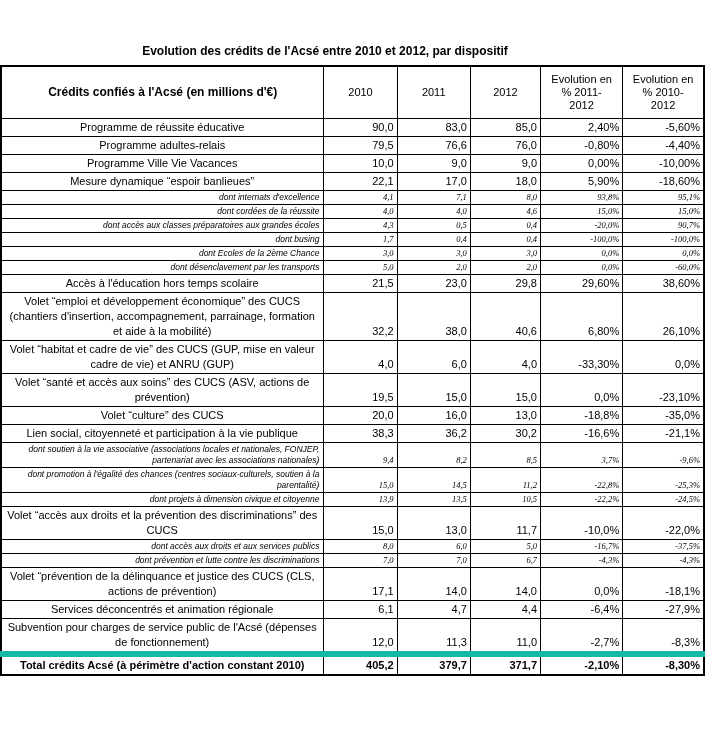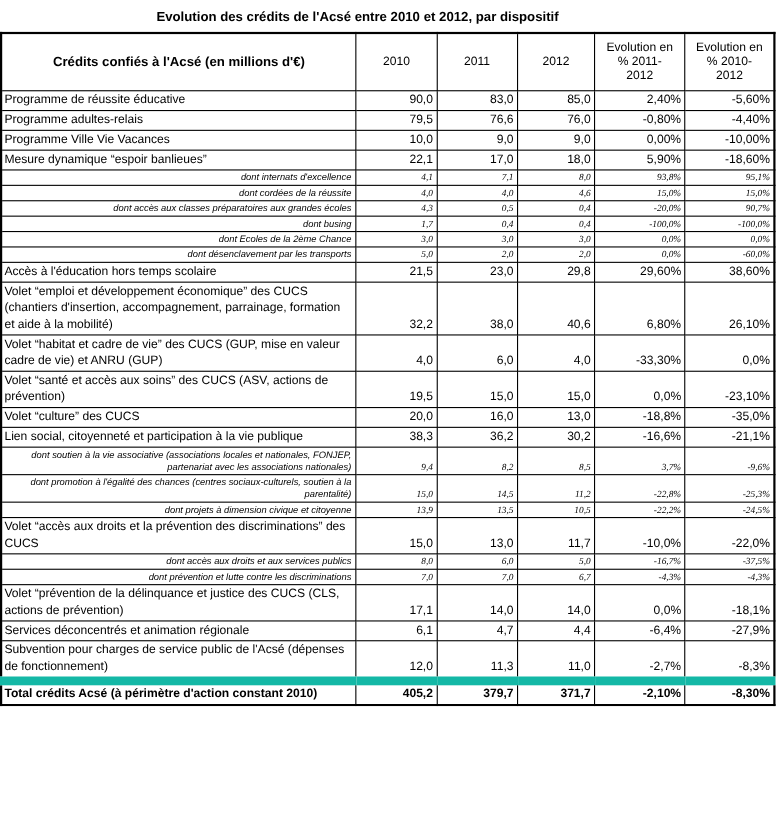--- a/index.html
+++ b/index.html
@@ -1,32 +1,32 @@
 <!DOCTYPE html>
 <html><head>
 <meta charset="utf-8">
 <style>
   html, body { margin:0; padding:0; background:#ffffff; color:#000000; }
   body { width:709px; font-family:"Liberation Sans", sans-serif; }
-  .page { width:650px; }
+  .page { width:650px;margin-top:36px; }
   .title { text-align:center; font-weight:bold; font-size:12px; padding:8px 0 7px 0; }
   table { border-collapse:collapse; table-layout:fixed; width:705px; margin:0 auto; border:2px solid #000; }
   th, td { border:1px solid #000; overflow:hidden; }
   thead tr { height:52px; }
   th { font-size:11px; font-weight:normal; vertical-align:middle; padding:2px; line-height:13px; }
   th.label-h { font-weight:bold; font-size:12px; }
   th.evo { white-space:pre-line; }
   td { padding:1px 3px; }
-  td.label { font-size:11px; text-align:left; vertical-align:top; line-height:15px; padding-left:2px; }
+  td.label { font-size:11px; text-align:center; vertical-align:top; line-height:15px; padding-left:2px; }
   td.value { font-size:11px; text-align:right; vertical-align:bottom; line-height:15px; }
   tr.normal td { height:15px; }
   tr.sub td { height:11px; }
   tr.sub td.label { font-style:italic; font-size:8.5px; text-align:right; line-height:11px; padding-right:4px; vertical-align:top; }
   tr.sub td.value { font-style:italic; font-size:8.5px; line-height:11px;font-family:Liberation Serif, serif; }
-  tr.total td { font-weight:bold; border-top:8px solid #14b8a6; }
+  tr.total td { font-weight:bold; border-top:6px solid #14b8a6; }
   col.c0 { width:322px; }
   col.c1 { width:73px; }
   col.c2 { width:73px; }
   col.c3 { width:70px; }
   col.c4 { width:82px; }
   col.c5 { width:81px; }
 </style>
 </head>
 <body>
 

